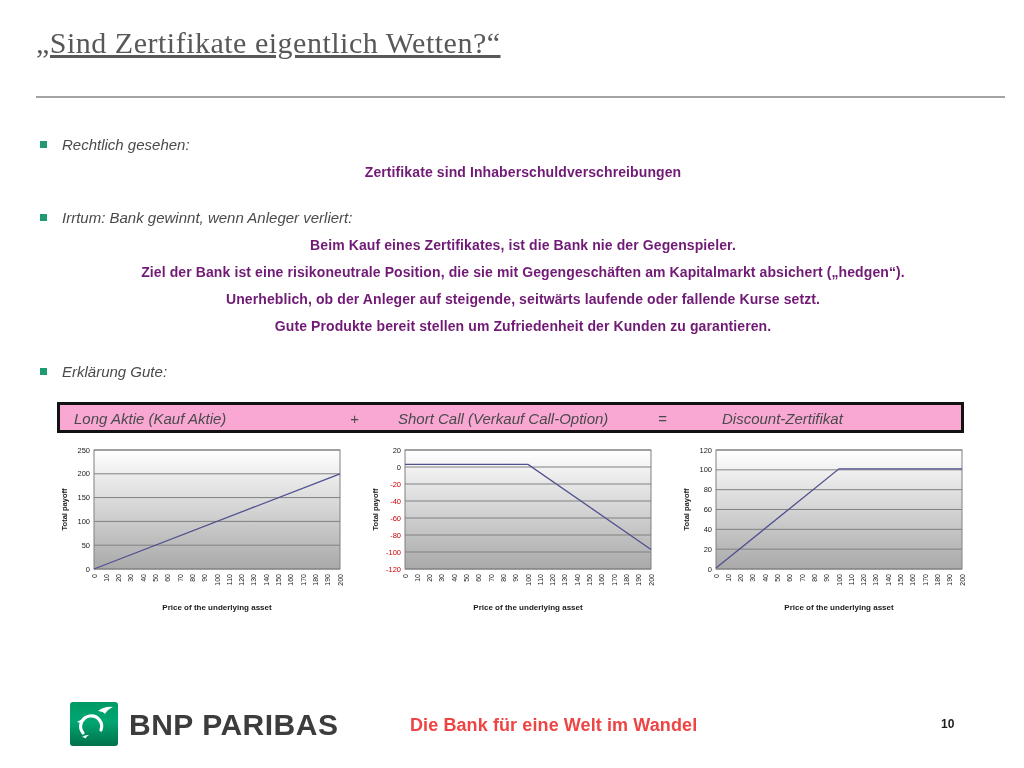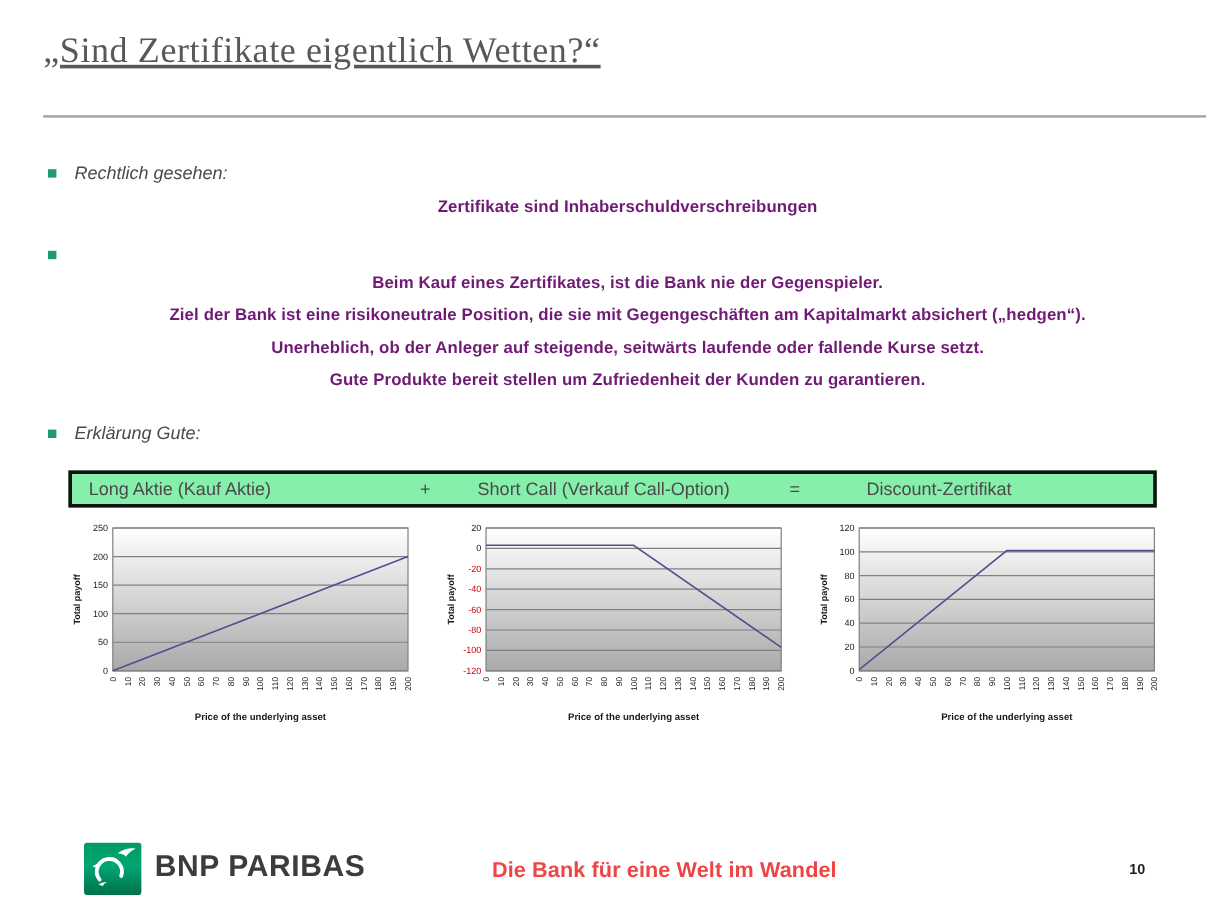--- a/index.html
+++ b/index.html
@@ -12,51 +12,52 @@
     font-family:"Liberation Serif",serif;font-size:30px;color:#58585a;
     letter-spacing:0.5px;white-space:nowrap;text-decoration:underline;
   }
   .rule{position:absolute;left:36px;top:96px;width:969px;height:2px;background:#a3a3a3;}
   .content{position:absolute;left:40px;top:136px;width:944px;text-align:center;}
   .b-head{display:flex;align-items:center;margin-top:29px;}
   .b-head:first-child{margin-top:0;}
   .b-head .txt{font-style:italic;color:#4a4a4a;font-size:15px;}
   .bullet-sq{width:7px;height:7px;background:#1f9b6f;flex:none;margin-right:15px;}
   .b-line{margin:11px 0 0 22px;color:#701a75;font-size:14px;letter-spacing:0.1px;font-weight:bold;}
-  .formula-box{position:relative;margin:22px 0 0 17px;width:901px;height:25px;border:3px solid #121212;background:#86efac;}
+  .formula-box{position:relative;margin:22px 0 0 17px;width:901px;height:25px;border:3px solid #121212;background:#f9a8d4;font-style:italic;}
   .f-item{position:absolute;top:50%;transform:translateY(-50%);font-size:15px;color:#4a4a4a;white-space:nowrap;}
   .f-left{left:14px;}
   .f-plus{left:290px;}
   .f-mid{left:338px;}
   .f-eq{left:598px;}
   .f-right{left:662px;}
   .charts-row{display:flex;gap:23px;margin:10px 0 0 18px;}
   .chart{width:288px;height:172px;}
   .footer-logo{position:absolute;left:70px;top:702px;}
-  .brand{position:absolute;left:129px;top:708px;font-size:25px;font-weight:bold;color:#3c3c3c;letter-spacing:0.5px;}
+  .brand{position:absolute;left:129px;top:708px;font-size:30px;font-weight:bold;color:#3c3c3c;letter-spacing:0.5px;}
   .tagline{position:absolute;left:410px;top:715px;font-size:18px;font-weight:bold;color:#ef4444;letter-spacing:0.1px;}
   .page-num{position:absolute;left:941px;top:717px;font-size:12px;font-weight:bold;color:#1d1d1d;}
 </style>
 </head>
 <body>
 
 <div class="slide">
 
   <div class="title">„Sind Zertifikate eigentlich Wetten?“</div>
   <div class="rule"></div>
 
   <div class="content">
     <div id="bullet-list">
         <div class="b-head">
           <span class="bullet-sq" style="background: rgb(31, 155, 111);"></span>
           <span class="txt">Rechtlich gesehen:</span>
         </div>
         <div class="b-line">Zertifikate sind Inhaberschuldverschreibungen</div>
         <div class="b-head">
           <span class="bullet-sq" style="background: rgb(31, 155, 111);"></span>
+          <span class="txt">Irrtum: Bank gewinnt, wenn Anleger verliert:</span>
         </div>
         <div class="b-line">Beim Kauf eines Zertifikates, ist die Bank nie der Gegenspieler.</div>
         <div class="b-line">Ziel der Bank ist eine risikoneutrale Position, die sie mit Gegengeschäften am Kapitalmarkt absichert („hedgen“).</div>
         <div class="b-line">Unerheblich, ob der Anleger auf steigende, seitwärts laufende oder fallende Kurse setzt.</div>
         <div class="b-line">Gute Produkte bereit stellen um Zufriedenheit der Kunden zu garantieren.</div>
         <div class="b-head">
           <span class="bullet-sq" style="background: rgb(31, 155, 111);"></span>
           <span class="txt">Erklärung Gute:</span>
         </div>
       </div>

